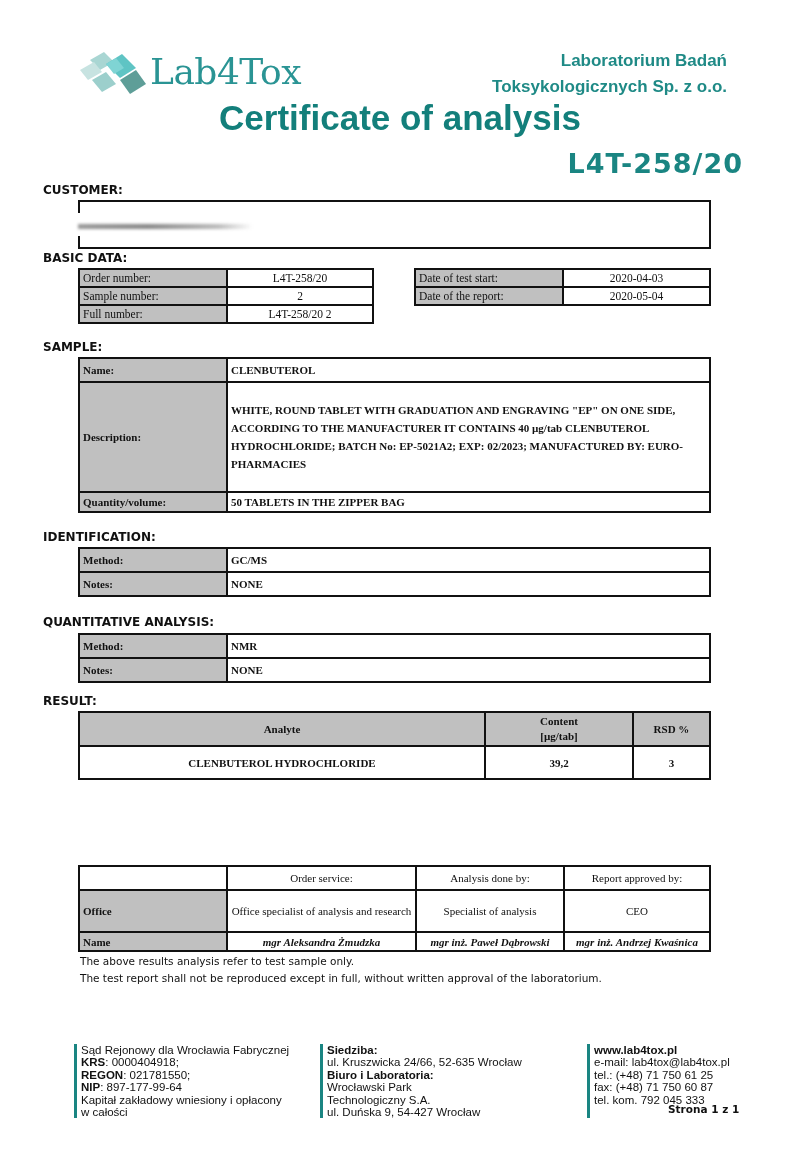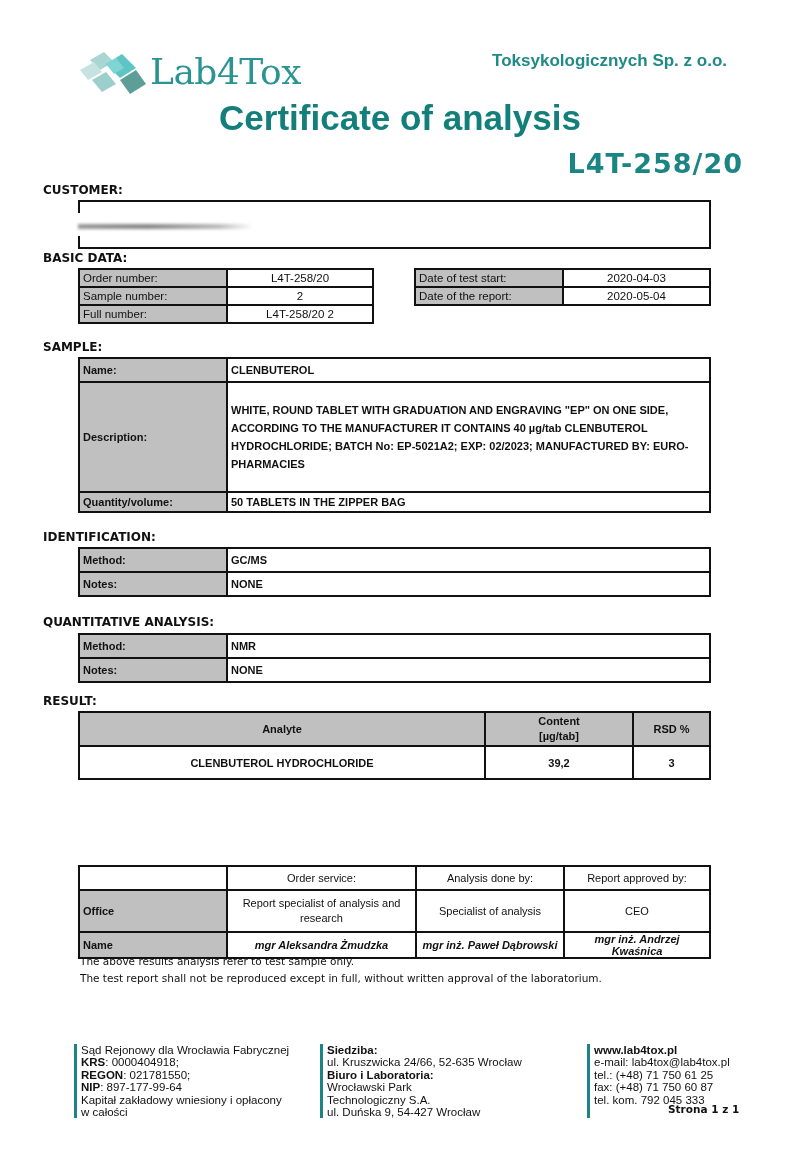--- a/index.html
+++ b/index.html
@@ -15,21 +15,21 @@
   .title { left: 0; width: 800px; top: 98px; text-align: center; font-family: "Liberation Sans", sans-serif; font-weight: bold; font-size: 35px; color: #137f7b; }
   .cert-id { right: 57px; top: 148px; font-family: "DejaVu Sans", sans-serif; font-weight: bold; font-size: 27px; color: #1a8582; letter-spacing: 1px; }
 
   .section { left: 43px; font-family: "DejaVu Sans", sans-serif; font-size: 12px; font-weight: bold; color: #111; }
 
   .customer-box { left: 78px; top: 200px; width: 633px; height: 49px; border: 2px solid #111; border-left: none; background: #fff; }
   .customer-box::before { content: ""; position: absolute; left: 0; top: 0; width: 2px; height: 11px; background: #111; }
   .customer-box::after { content: ""; position: absolute; left: 0; bottom: 0; width: 2px; height: 11px; background: #111; }
   .blur-bar { position: absolute; left: 0; top: 22px; width: 175px; height: 5px; background: linear-gradient(90deg, #999 0%, #888 40%, #bbb 80%, rgba(255,255,255,0) 100%); filter: blur(1.5px); }
 
-  table { border-collapse: collapse; position: absolute; font-family: Liberation Sans, sans-serif; font-size: 11.5px; }
+  table { border-collapse: collapse; position: absolute; font-family: Liberation Serif, serif; font-size: 11.5px; }
   td, th { border: 2px solid #111; padding: 0 3px; height: 18px; font-weight: normal; }
   .lbl { background: #c0c0c0; text-align: left; }
   .val { background: #fff; text-align: center; }
   .valL { background: #fff; text-align: left; font-size: 11px; font-weight: bold; }
 
   .basic-left { left: 78px; top: 268px; width: 296px; }
   .basic-left .lbl { width: 148px; }
   .basic-right { left: 414px; top: 268px; width: 297px; }
   .basic-right .lbl { width: 148px; }
 
@@ -70,20 +70,21 @@
     <polygon points="4,20 18,12 26,22 12,30" fill="#c7e3e1"></polygon>
     <polygon points="16,30 30,22 40,34 26,42" fill="#9ccfcc"></polygon>
     <polygon points="30,14 46,4 60,18 44,28" fill="#5fc4c4"></polygon>
     <polygon points="44,30 60,20 70,34 54,44" fill="#5e9e98"></polygon>
     <polygon points="30,14 40,8 48,18 38,24" fill="#7fd4d4"></polygon>
   </svg>
   <span class="logo-text">Lab4Tox</span>
 </div>
 
 <div class="abs lab-name">
+  <div>Laboratorium Badań</div>
   <div>Toksykologicznych Sp. z o.o.</div>
 </div>
 
 <div class="abs title">Certificate of analysis</div>
 <div class="abs cert-id">L4T-258/20</div>
 
 <div class="abs section" style="top:183px;">CUSTOMER:</div>
 <div class="abs customer-box">
   <div class="blur-bar"></div>
 </div>
@@ -183,21 +184,21 @@
 <table class="sign-tbl">
   <tbody>
       <tr>
     <th style="width:148px"></th>
     <th style="width:189px;font-weight:normal">Order service:</th>
     <th style="width:148px;font-weight:normal">Analysis done by:</th>
     <th style="font-weight:normal">Report approved by:</th>
   </tr>
   <tr class="office">
     <td class="lbl">Office</td>
-    <td>Report specialist of analysis and research</td>
+    <td>Office specialist of analysis and research</td>
     <td>Specialist of analysis</td>
     <td>CEO</td>
   </tr>
   <tr class="name">
     <td class="lbl">Name</td>
     <td>mgr Aleksandra Żmudzka</td>
     <td>mgr inż. Paweł Dąbrowski</td>
     <td>mgr inż. Andrzej Kwaśnica</td>
   </tr>
 </tbody>

